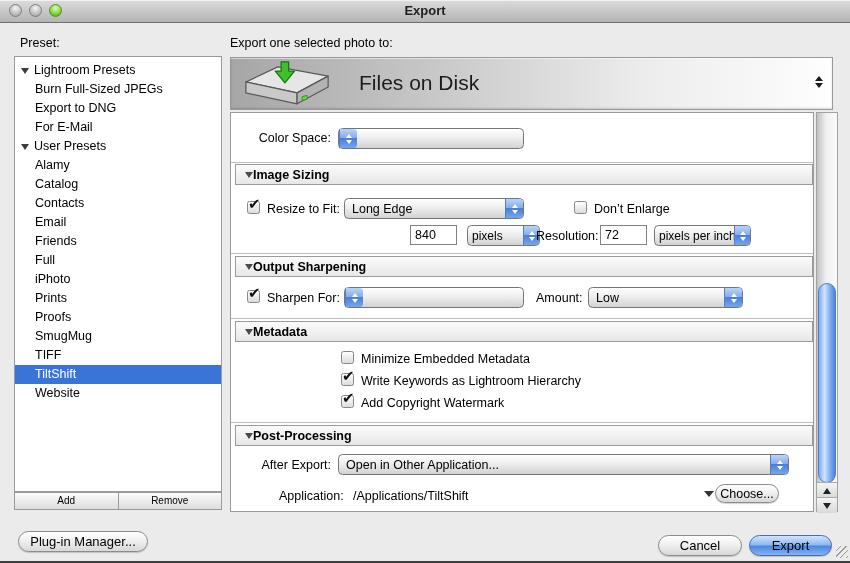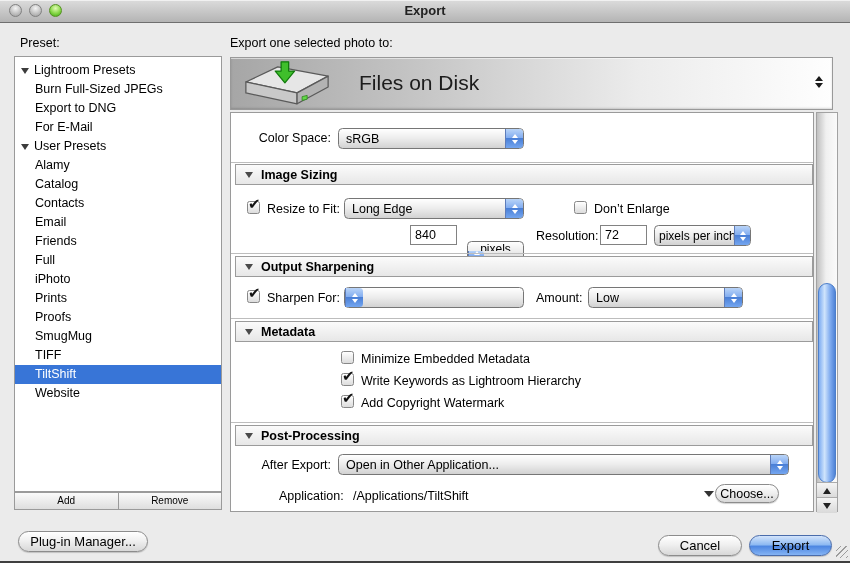--- a/index.html
+++ b/index.html
@@ -37,21 +37,21 @@
     box-shadow:inset 0 1px 0 rgba(255,255,255,.55), inset 0 -1px 2px rgba(0,0,0,.15);}
   .dest-text{position:absolute;left:128px;top:13px;font-size:21px;color:#1c1c1c;}
   .dest-stepper{position:absolute;right:9px;top:18px;display:flex;flex-direction:column;align-items:center;gap:2px;}
   .tu{width:0;height:0;border-left:4px solid transparent;border-right:4px solid transparent;border-bottom:5px solid #1a1a1a;}
   .td{width:0;height:0;border-left:4px solid transparent;border-right:4px solid transparent;border-top:5px solid #1a1a1a;}
   
   .panel{position:absolute;left:230px;top:112px;width:584px;height:400px;background:#fff;
     border:1px solid #9a9a9a;box-sizing:border-box;overflow:hidden;}
   .sec-line{position:absolute;left:0;right:0;border-top:1px solid #bdbdbd;}
   .sec-bar{position:absolute;left:4px;right:0;height:21px;box-sizing:border-box;border:1px solid #9b9b9b;
-    background:linear-gradient(#fbfbfb,#e7e7e7);display:flex;align-items:center;gap:8px;padding:0 9px;
+    background:linear-gradient(#fbfbfb,#e7e7e7);display:flex;align-items:center;padding:0 9px;
     font-weight:bold;font-size:12.5px;}
   .sec-tri{width:0;height:0;border-left:4.5px solid transparent;border-right:4.5px solid transparent;
     border-top:6px solid #4a4a4a;}
   
   .popup{position:absolute;height:21px;box-sizing:border-box;border:1px solid #767676;border-radius:4.5px;
     background:linear-gradient(#ffffff,#ececec 50%,#d2d2d2);display:flex;align-items:center;
     box-shadow:0 1px 0 rgba(255,255,255,.7);}
   .popup-label{flex:1;padding:0 7px;font-size:12.5px;white-space:nowrap;overflow:hidden;}
   .popup-cap{width:17px;align-self:stretch;border-left:1px solid #5d7cba;border-radius:0 3.5px 3.5px 0;
     background:linear-gradient(#b9d4f8,#84aef0 45%,#4a7fd6 50%,#74a6f0);
@@ -179,21 +179,20 @@
     <span class="dest-stepper">
         <i class="tu"></i>
         <i class="td"></i>
       </span>
   </div>
 
   <div class="panel">
 
     <div class="label rlabel" style="left:0;width:100px;top:18px;">Color Space:</div>
     <div class="popup" style="left:107px;top:15px;width:186px;">
-      <span class="popup-label">sRGB</span>
       <span class="popup-cap">
           <i class="cu"></i>
           <i class="cd"></i>
         </span>
     </div>
 
     <div class="sec-line" style="top:49px;"></div>
     <div class="sec-bar" style="top:51px;">
       <span class="sec-tri"></span>
       <span>Image Sizing</span>
@@ -204,21 +203,21 @@
       <span class="popup-label">Long Edge</span>
       <span class="popup-cap">
           <i class="cu"></i>
           <i class="cd"></i>
         </span>
     </div>
     <span class="cb" style="left:343px;top:88px;"></span>
     <div class="label" style="left:363px;top:89px;">Don’t Enlarge</div>
 
     <input class="tin" style="left: 179px; top: 112px; width: 47px;" value="840">
-    <div class="popup" style="left:236px;top:128px;width:57px;flex-direction:column;">
+    <div class="popup" style="left:236px;top:112px;width:73px;">
       <span class="popup-label" style="padding:0 4px;font-size:12px;">pixels</span>
       <span class="popup-cap" style="width:15px;">
           <i class="cu"></i>
           <i class="cd"></i>
         </span>
     </div>
     <div class="label" style="left:305px;top:116px;">Resolution:</div>
     <input class="tin" style="left: 369px; top: 112px; width: 47px;" value="72">
     <div class="popup" style="left:423px;top:112px;width:97px;">
       <span class="popup-label" style="padding:0 4px;font-size:12px;">pixels per inch</span>

